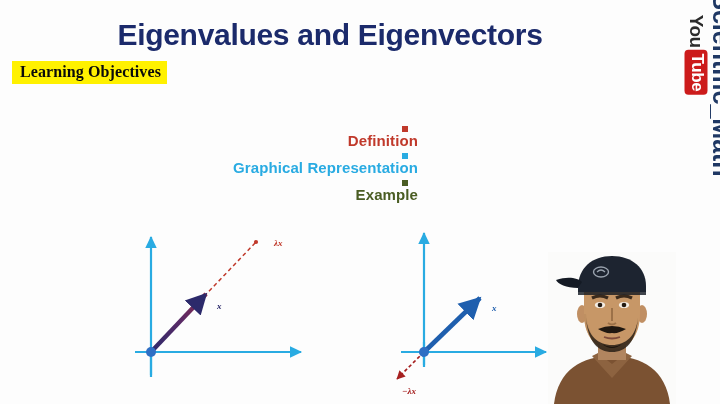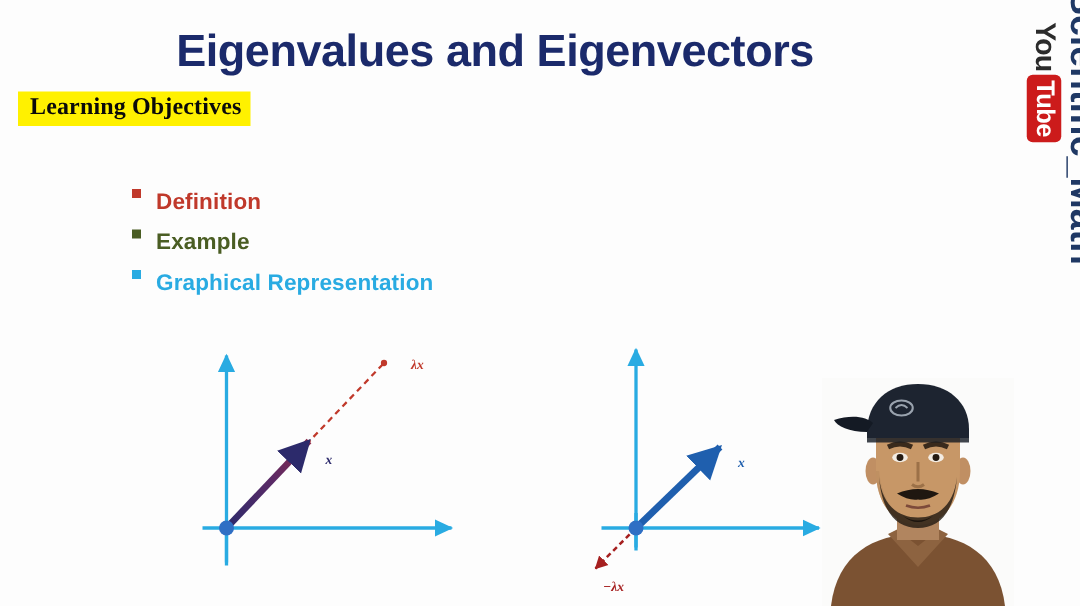--- a/index.html
+++ b/index.html
@@ -49,23 +49,24 @@
 
   
   #objectives-list {
     position: absolute;
     left: 88px;
     top: 126px;
     width: 330px;
   }
   .bullet-row {
     display: flex;
-    align-items: flex-start;
+    align-items: flex-end;
     height: 24px;
     margin-bottom: 3px;
+    flex-direction: column;
   }
   .bullet-marker {
     width: 6px;
     height: 6px;
     flex: 0 0 auto;
     margin-right: 10px;
   }
   .bullet-label {
     font-family: "Liberation Sans", sans-serif;
     font-weight: bold;
@@ -176,27 +177,27 @@
   <div id="learning-objectives">Learning Objectives</div>
 
   <div id="objectives-list">
 
     <div class="bullet-row">
       <span class="bullet-marker" style="background:#c0392b"></span>
       <span class="bullet-label" style="color:#c0392b">Definition</span>
     </div>
 
     <div class="bullet-row">
+      <span class="bullet-marker" style="background:#29abe2"></span>
+      <span class="bullet-label" style="color:#29abe2">Graphical Representation</span>
+    </div>
+
+    <div class="bullet-row">
       <span class="bullet-marker" style="background:#4a5d23"></span>
       <span class="bullet-label" style="color:#4a5d23">Example</span>
-    </div>
-
-    <div class="bullet-row">
-      <span class="bullet-marker" style="background:#29abe2"></span>
-      <span class="bullet-label" style="color:#29abe2">Graphical Representation</span>
     </div>
 
   </div>
 
   <div class="diagram" id="diagram-left">
     <svg width="210" height="175" viewBox="0 0 210 175">
       <defs>
         <marker id="axArrowL" markerWidth="7" markerHeight="7" refX="5" refY="3.2" orient="auto" markerUnits="strokeWidth">
           <path d="M0,0.6 L5.5,3.2 L0,5.8 z" fill="#29abe2"></path>
         </marker>

